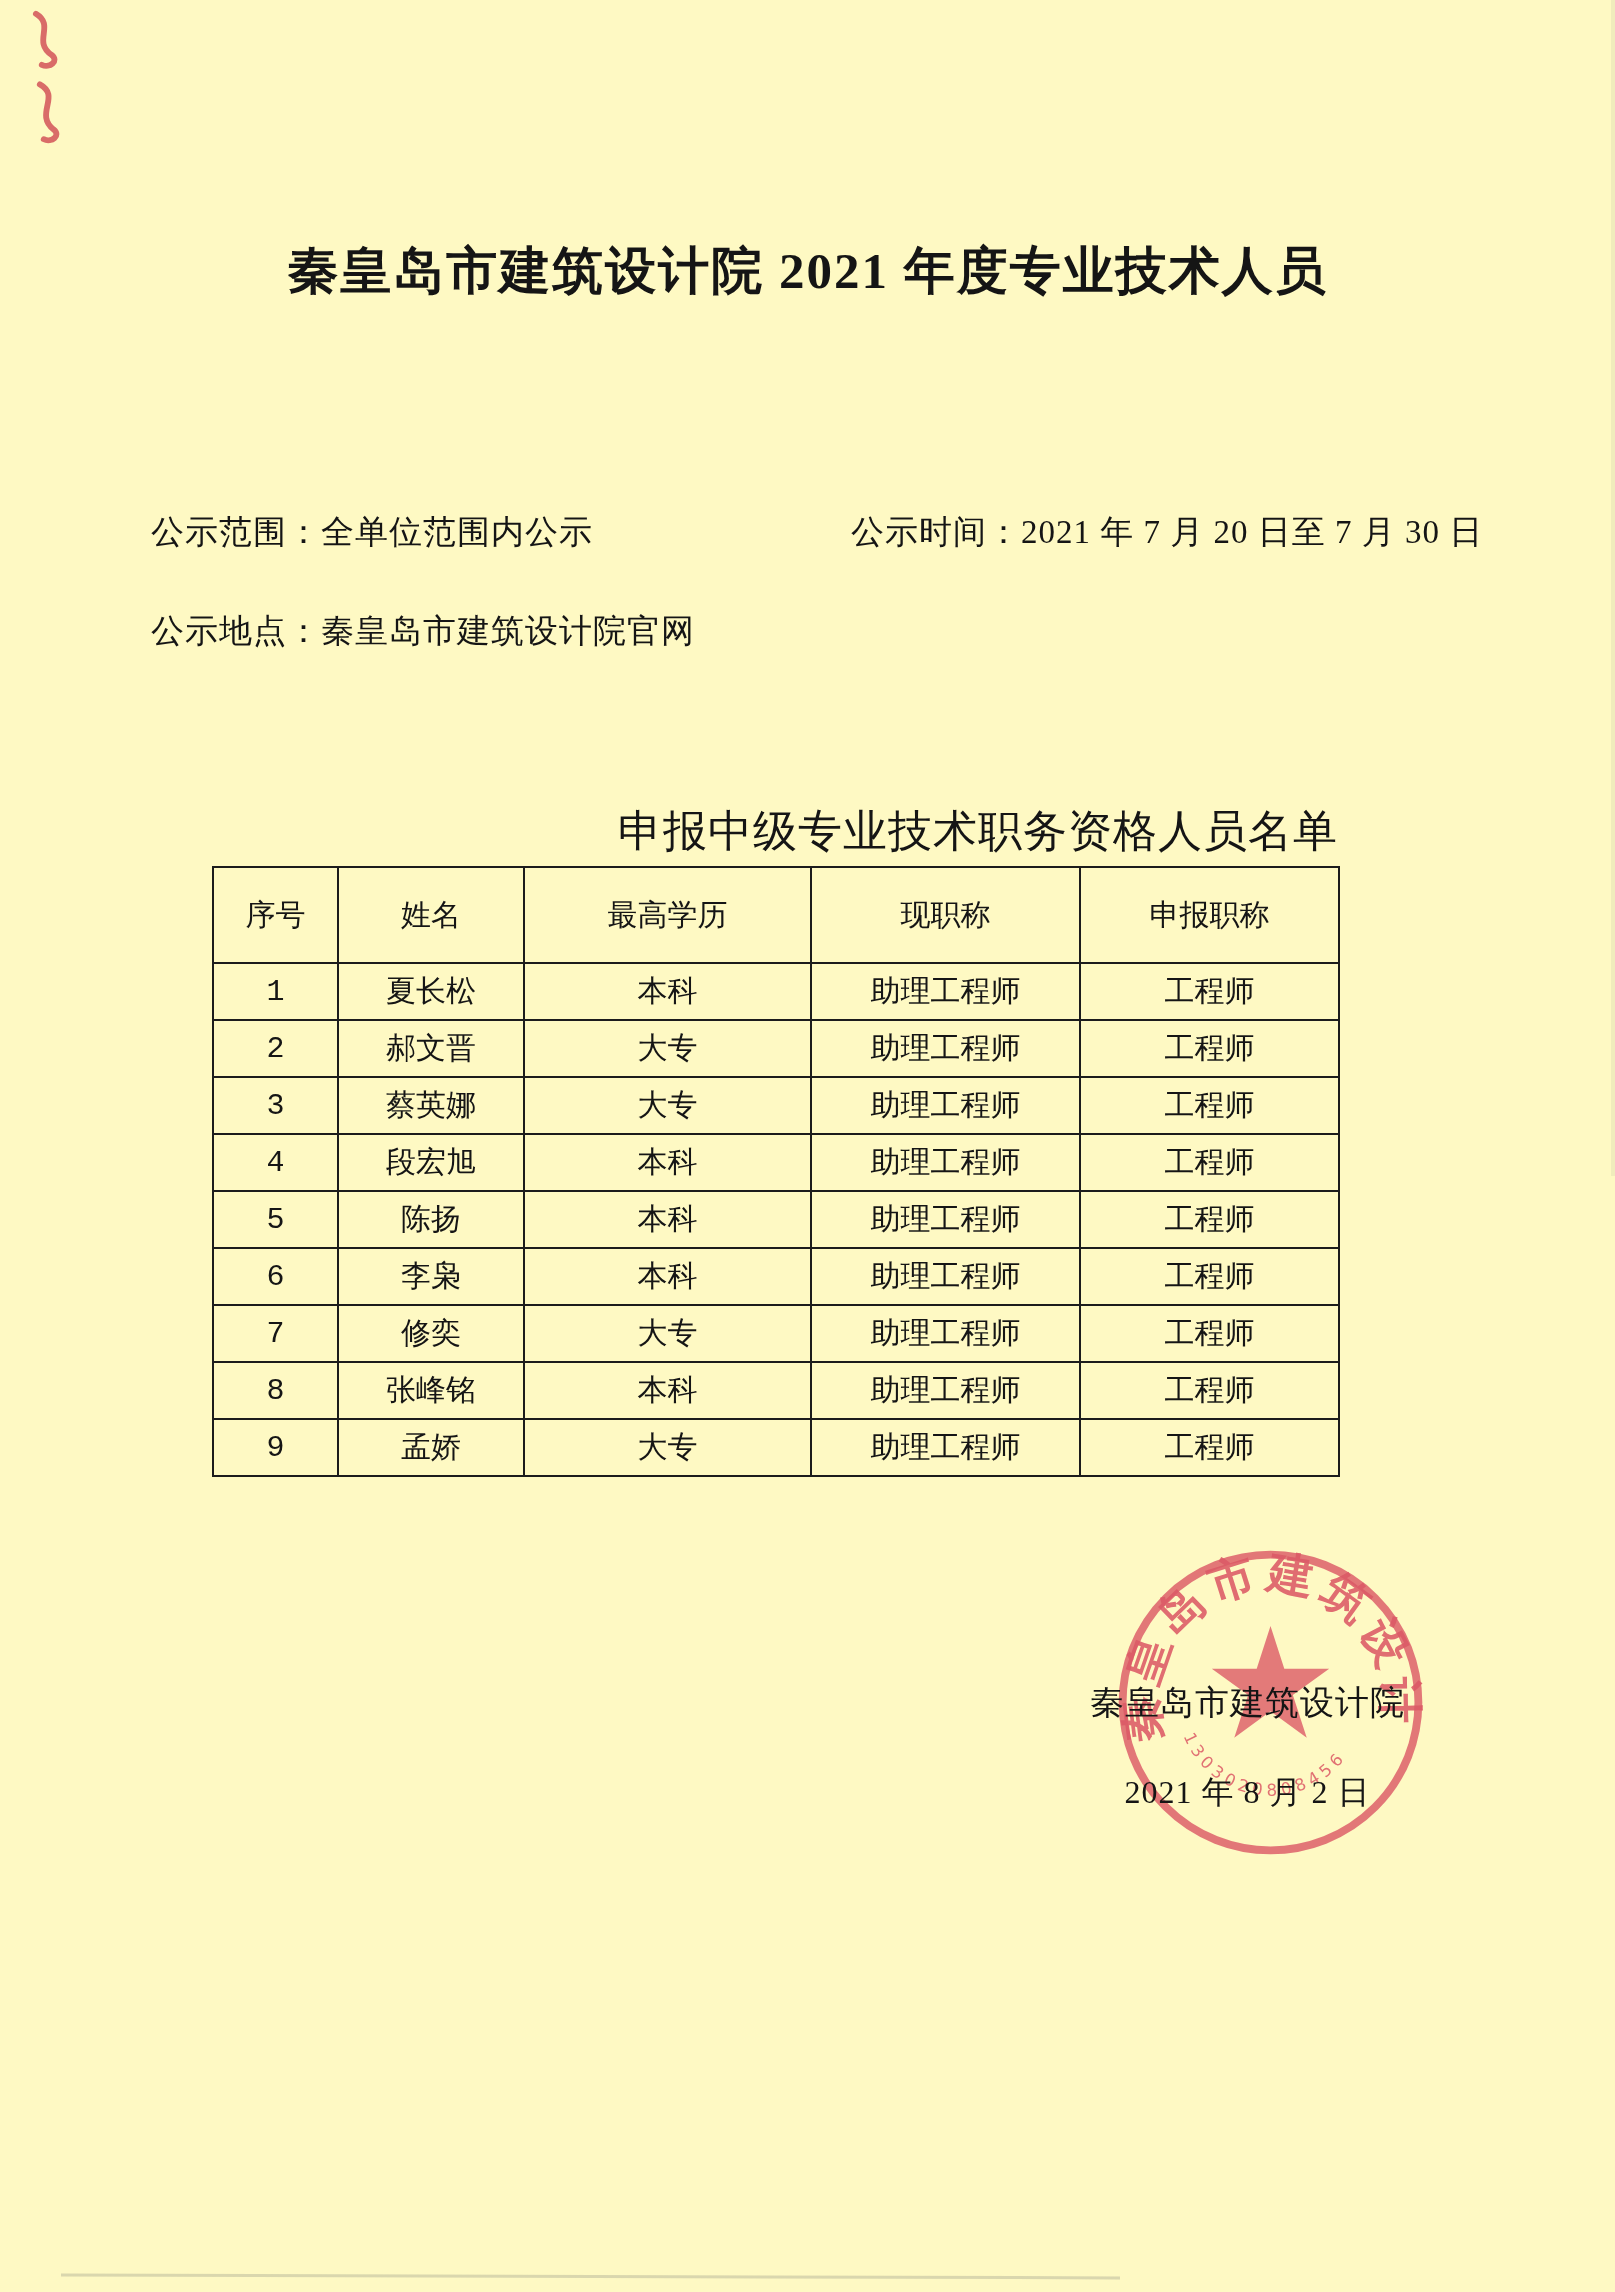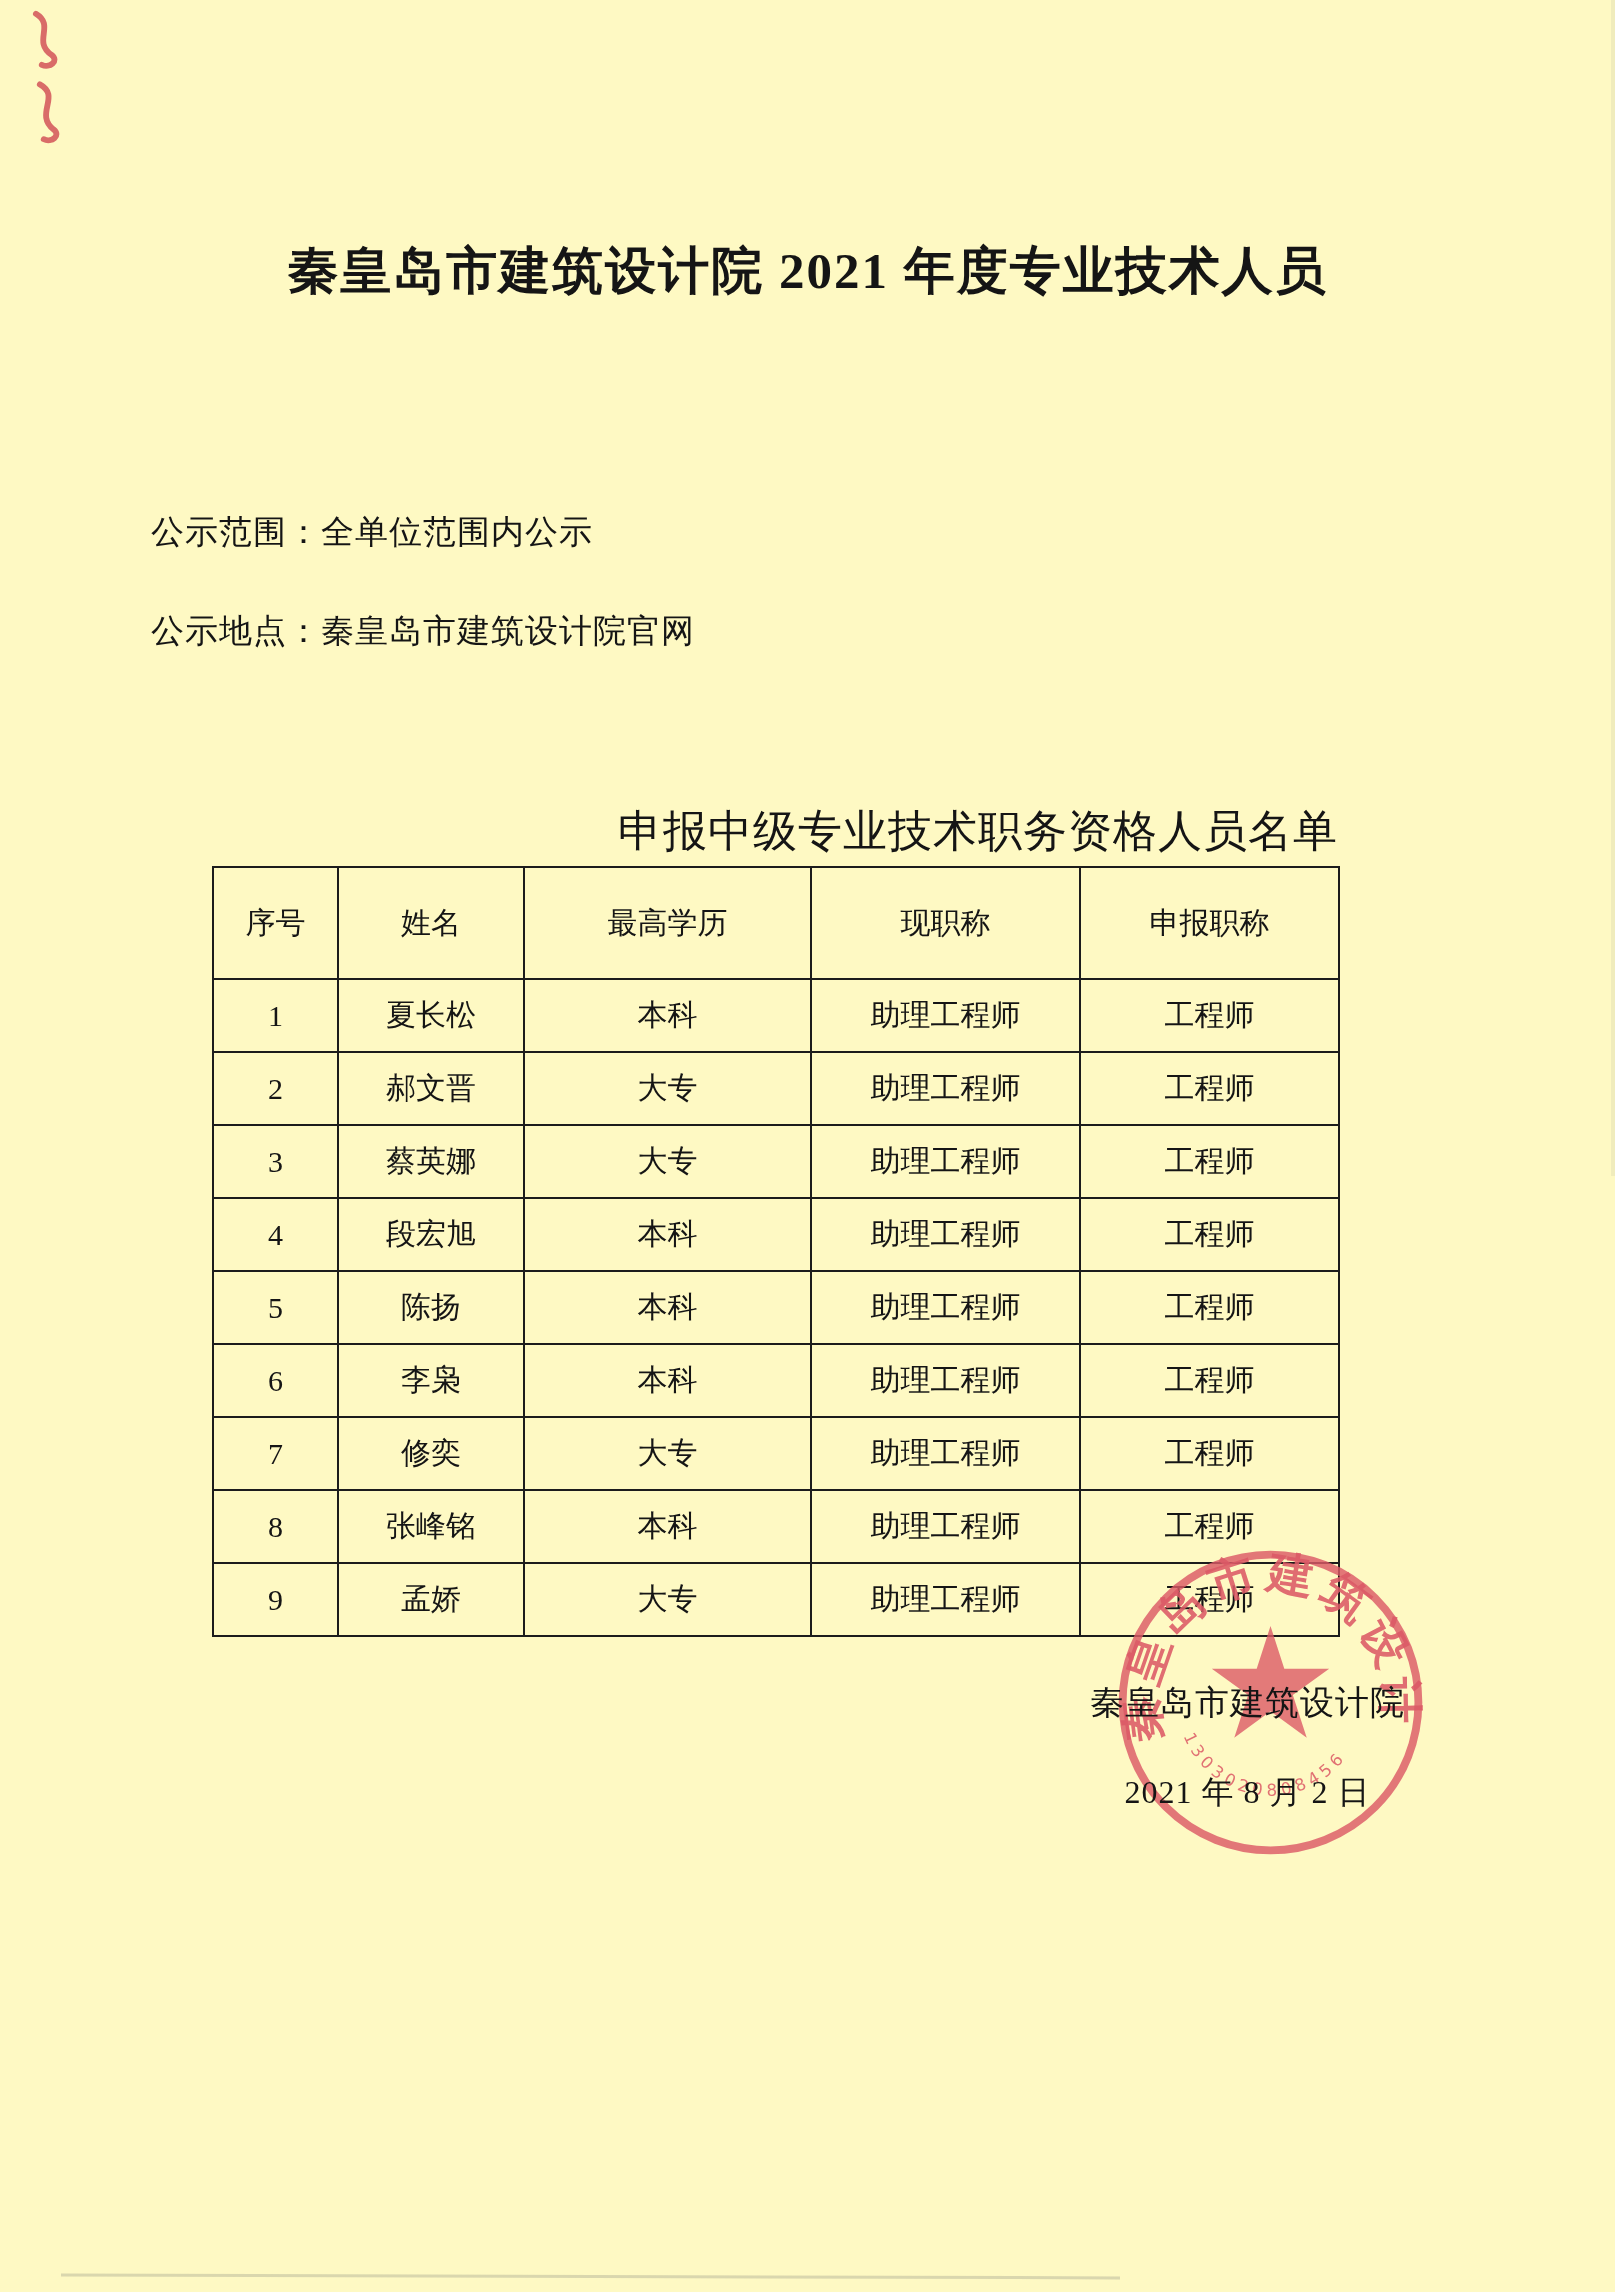--- a/index.html
+++ b/index.html
@@ -39,21 +39,21 @@
   }
   .roster{
     position:absolute;left:212px;top:866px;
     border-collapse:collapse;table-layout:fixed;
     border:2.9px solid #1c1c1c;
   }
   .roster th,.roster td{
     border:2px solid #1c1c1c;
     text-align:center;vertical-align:middle;
     font-size:30px;font-weight:400;
-    padding:12px;white-space:nowrap;overflow:hidden;
+    padding:4px;white-space:nowrap;overflow:hidden;font-family:Liberation Mono, monospace;
   }
   .roster th{height:86px;}
   .roster td{height:47px;}
   .result-line{
     position:absolute;left:137px;top:1511px;
     font-size:37px;font-weight:700;
     letter-spacing:1px;white-space:nowrap;
   }
   .stamp-svg{position:absolute;left:1104px;top:1536px;z-index:1;}
   .sig-org{
@@ -84,20 +84,23 @@
 
   <svg class="corner-marks" width="69" height="147" viewBox="0 0 70 150">
     <path d="M14 10 C 34 22, 10 38, 30 52 C 38 58, 28 66, 20 62" stroke="#d04a52" stroke-width="6" fill="none" stroke-linecap="round"></path>
     <path d="M18 82 C 40 94, 12 112, 32 128 C 40 134, 30 142, 22 138" stroke="#d04a52" stroke-width="6" fill="none" stroke-linecap="round"></path>
   </svg>
 
   <div class="doc-title title-1">秦皇岛市建筑设计院 2021 年度专业技术人员</div>
 
   <div class="meta-line meta-scope">
     <span>公示范围：</span><span>全单位范围内公示</span>
+  </div>
+  <div class="meta-line meta-time">
+    <span>公示时间：</span><span>2021 年 7 月 20 日至 7 月 30 日</span>
   </div>
   <div class="meta-line meta-location">
     <span>公示地点：</span><span>秦皇岛市建筑设计院官网</span>
   </div>
 
   <div class="table-title">申报中级专业技术职务资格人员名单</div>
   <table class="roster">
     <colgroup>
       <col style="width:125px">
         <col style="width:186px">

